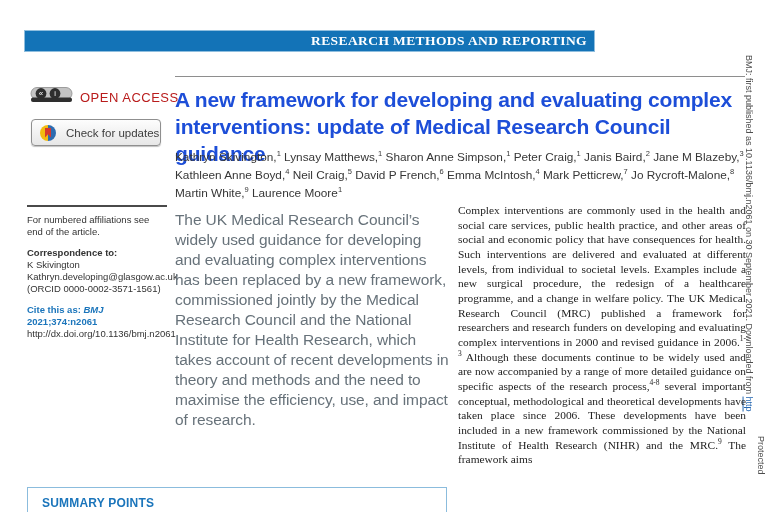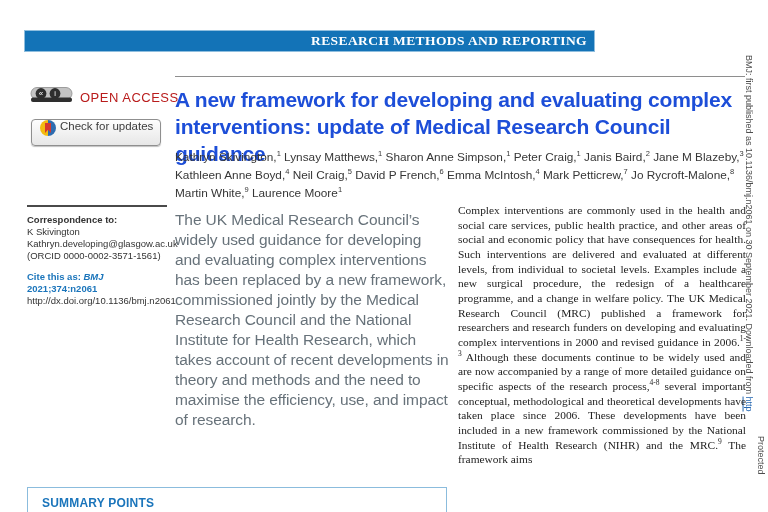--- a/index.html
+++ b/index.html
@@ -44,21 +44,21 @@
     position: absolute; left: 30px; top: 86px;
     display: flex; align-items: center; gap: 6px;
   }
   .oa-label { font-size: 13px; color: #b91c1c; letter-spacing: 0.5px; }
   .check-btn {
     position: absolute; left: 31px; top: 119px;
     width: 130px; height: 27px;
     border: 1px solid #8f8f8f; border-radius: 4px;
     background: linear-gradient(#fdfdfd, #e7e7e7);
     box-shadow: 0 1px 1px rgba(0,0,0,0.25);
-    display: flex; gap: 4px;
+    display: flex; align-items: center; gap: 10px;
     padding: 0 0 0 8px; box-sizing: border-box;
     cursor: pointer;
   }
   .crossmark {
     width: 16px; height: 16px; border-radius: 50%;
     background: conic-gradient(#2e6cb0 0 50%, #f3bb10 50% 100%);
     position: relative; flex: 0 0 auto;
   }
   .crossmark::after {
     content: ""; position: absolute; left: 5px; top: 3px;
@@ -150,20 +150,21 @@
   <span class="oa-label">OPEN ACCESS</span>
 </div>
 
 <div class="check-btn">
   <span class="crossmark"></span>
   <span class="check-label">Check for updates</span>
 </div>
 
 <div class="sidebar">
   <hr class="sidebar-rule">
+  <div class="sb-block">For numbered affiliations see end of the article.</div>
   <div class="sb-block">
     <div class="sb-bold">Correspondence to:</div>
     <div>K Skivington</div>
     <div>Kathryn.developing@glasgow.ac.uk</div>
     <div>(ORCID 0000-0002-3571-1561)</div>
   </div>
   <div class="sb-block">
     <div class="cite-line"><span>Cite this as: </span><span class="journal">BMJ</span><span> 2021;374:n2061</span></div>
     <div class="doi-line">http://dx.doi.org/10.1136/bmj.n2061</div>
   </div>

